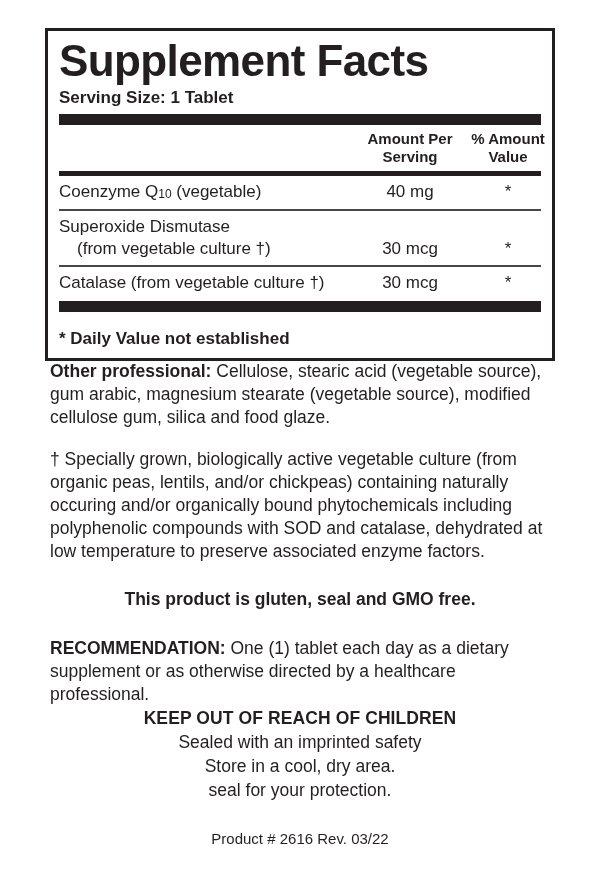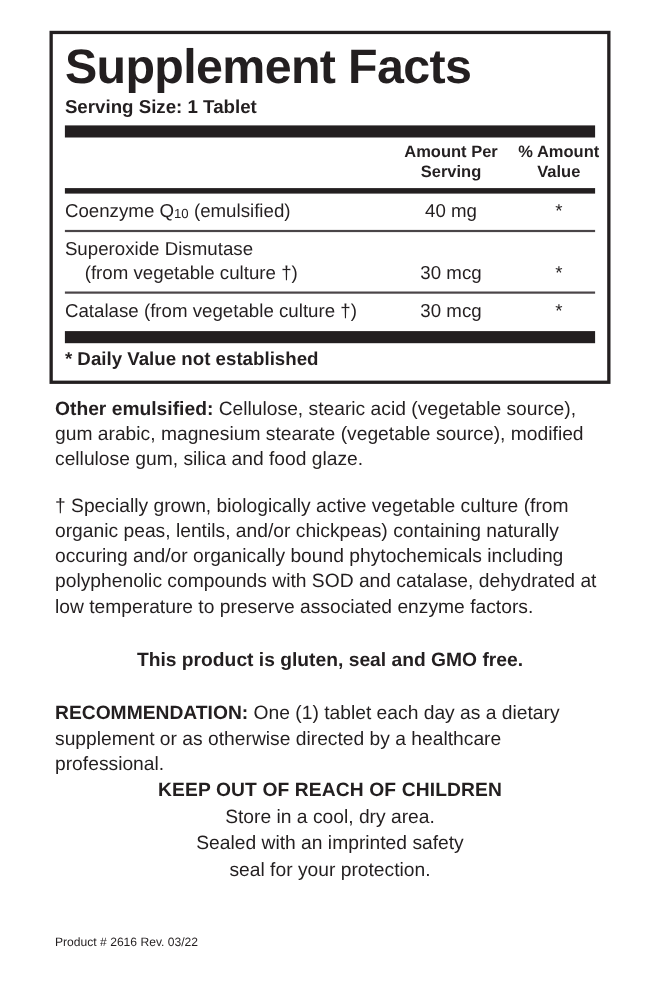--- a/index.html
+++ b/index.html
@@ -108,21 +108,21 @@
 
   .star {
     font-size: 17px;
     line-height: 18px;
   }
 
   .footnote {
     font-weight: bold;
     font-size: 17px;
     line-height: 22px;
-    padding: 4px 0 2px 0;
+    padding: 16px 0 2px 0;
   }
 
   .q-sub {
     font-size: 12px;
     vertical-align: baseline;
     position: relative;
     top: 1px;
   }
 
   
@@ -162,23 +162,23 @@
     font-size: 17.5px;
     line-height: 24px;
     letter-spacing: 0.1px;
   }
   .koroc-line {
     font-size: 17.5px;
     line-height: 24px;
   }
 
   .product-line {
-    margin-top: 44px;
-    text-align: left;
-    font-size: 11px;
+    margin-top: 26px;
+    text-align: center;
+    font-size: 15px;
     line-height: 22px;
   }
 </style>
 </head>
 <body>
 
 <div class="label">
 
   <div class="sf-panel">
 
@@ -202,21 +202,21 @@
         </td>
       </tr>
     </tbody>
       </table>
 
     <div class="rule-med"></div>
 
     <table class="sf-table">
       <tbody>
           <tr class="row">
-        <td class="col-name"><span>Coenzyme Q</span><span class="q-sub">10</span><span> (emulsified)</span></td>
+        <td class="col-name"><span>Coenzyme Q</span><span class="q-sub">10</span><span> (vegetable)</span></td>
         <td class="col-amount">40 mg</td>
         <td class="col-dv star">*</td>
       </tr>
     </tbody>
       </table>
 
     <div class="rule-thin"></div>
 
     <table class="sf-table">
       <tbody>
@@ -240,31 +240,31 @@
     </tbody>
       </table>
 
     <div class="rule-thick" style="margin-top:2px;"></div>
 
     <div class="footnote">* Daily Value not established</div>
   </div>
 
   <div class="body-copy">
 
-    <p class="para"><b>Other emulsified:</b><span> Cellulose, stearic acid (vegetable source), gum arabic, magnesium stearate (vegetable source), modified cellulose gum, silica and food glaze.</span></p>
+    <p class="para"><b>Other professional:</b><span> Cellulose, stearic acid (vegetable source), gum arabic, magnesium stearate (vegetable source), modified cellulose gum, silica and food glaze.</span></p>
 
     <p class="para">† Specially grown, biologically active vegetable culture (from organic peas, lentils, and/or chickpeas) containing naturally occuring and/or organically bound phytochemicals including polyphenolic compounds with SOD and catalase, dehydrated at low temperature to preserve associated enzyme factors.</p>
 
     <p class="centered-bold">This product is gluten, seal and GMO free.</p>
 
     <p class="para rec"><b>RECOMMENDATION:</b><span> One (1) tablet each day as a dietary supplement or as otherwise directed by a healthcare professional.</span></p>
 
     <div class="koroc-block">
       <div class="koroc-head">KEEP OUT OF REACH OF CHILDREN</div>
+      <div class="koroc-line">Sealed with an imprinted safety</div>
       <div class="koroc-line">Store in a cool, dry area.</div>
-      <div class="koroc-line">Sealed with an imprinted safety</div>
       <div class="koroc-line">seal for your protection.</div>
     </div>
 
     <div class="product-line">Product # 2616  Rev. 03/22</div>
   </div>
 
 </div>
 
 </body></html>

